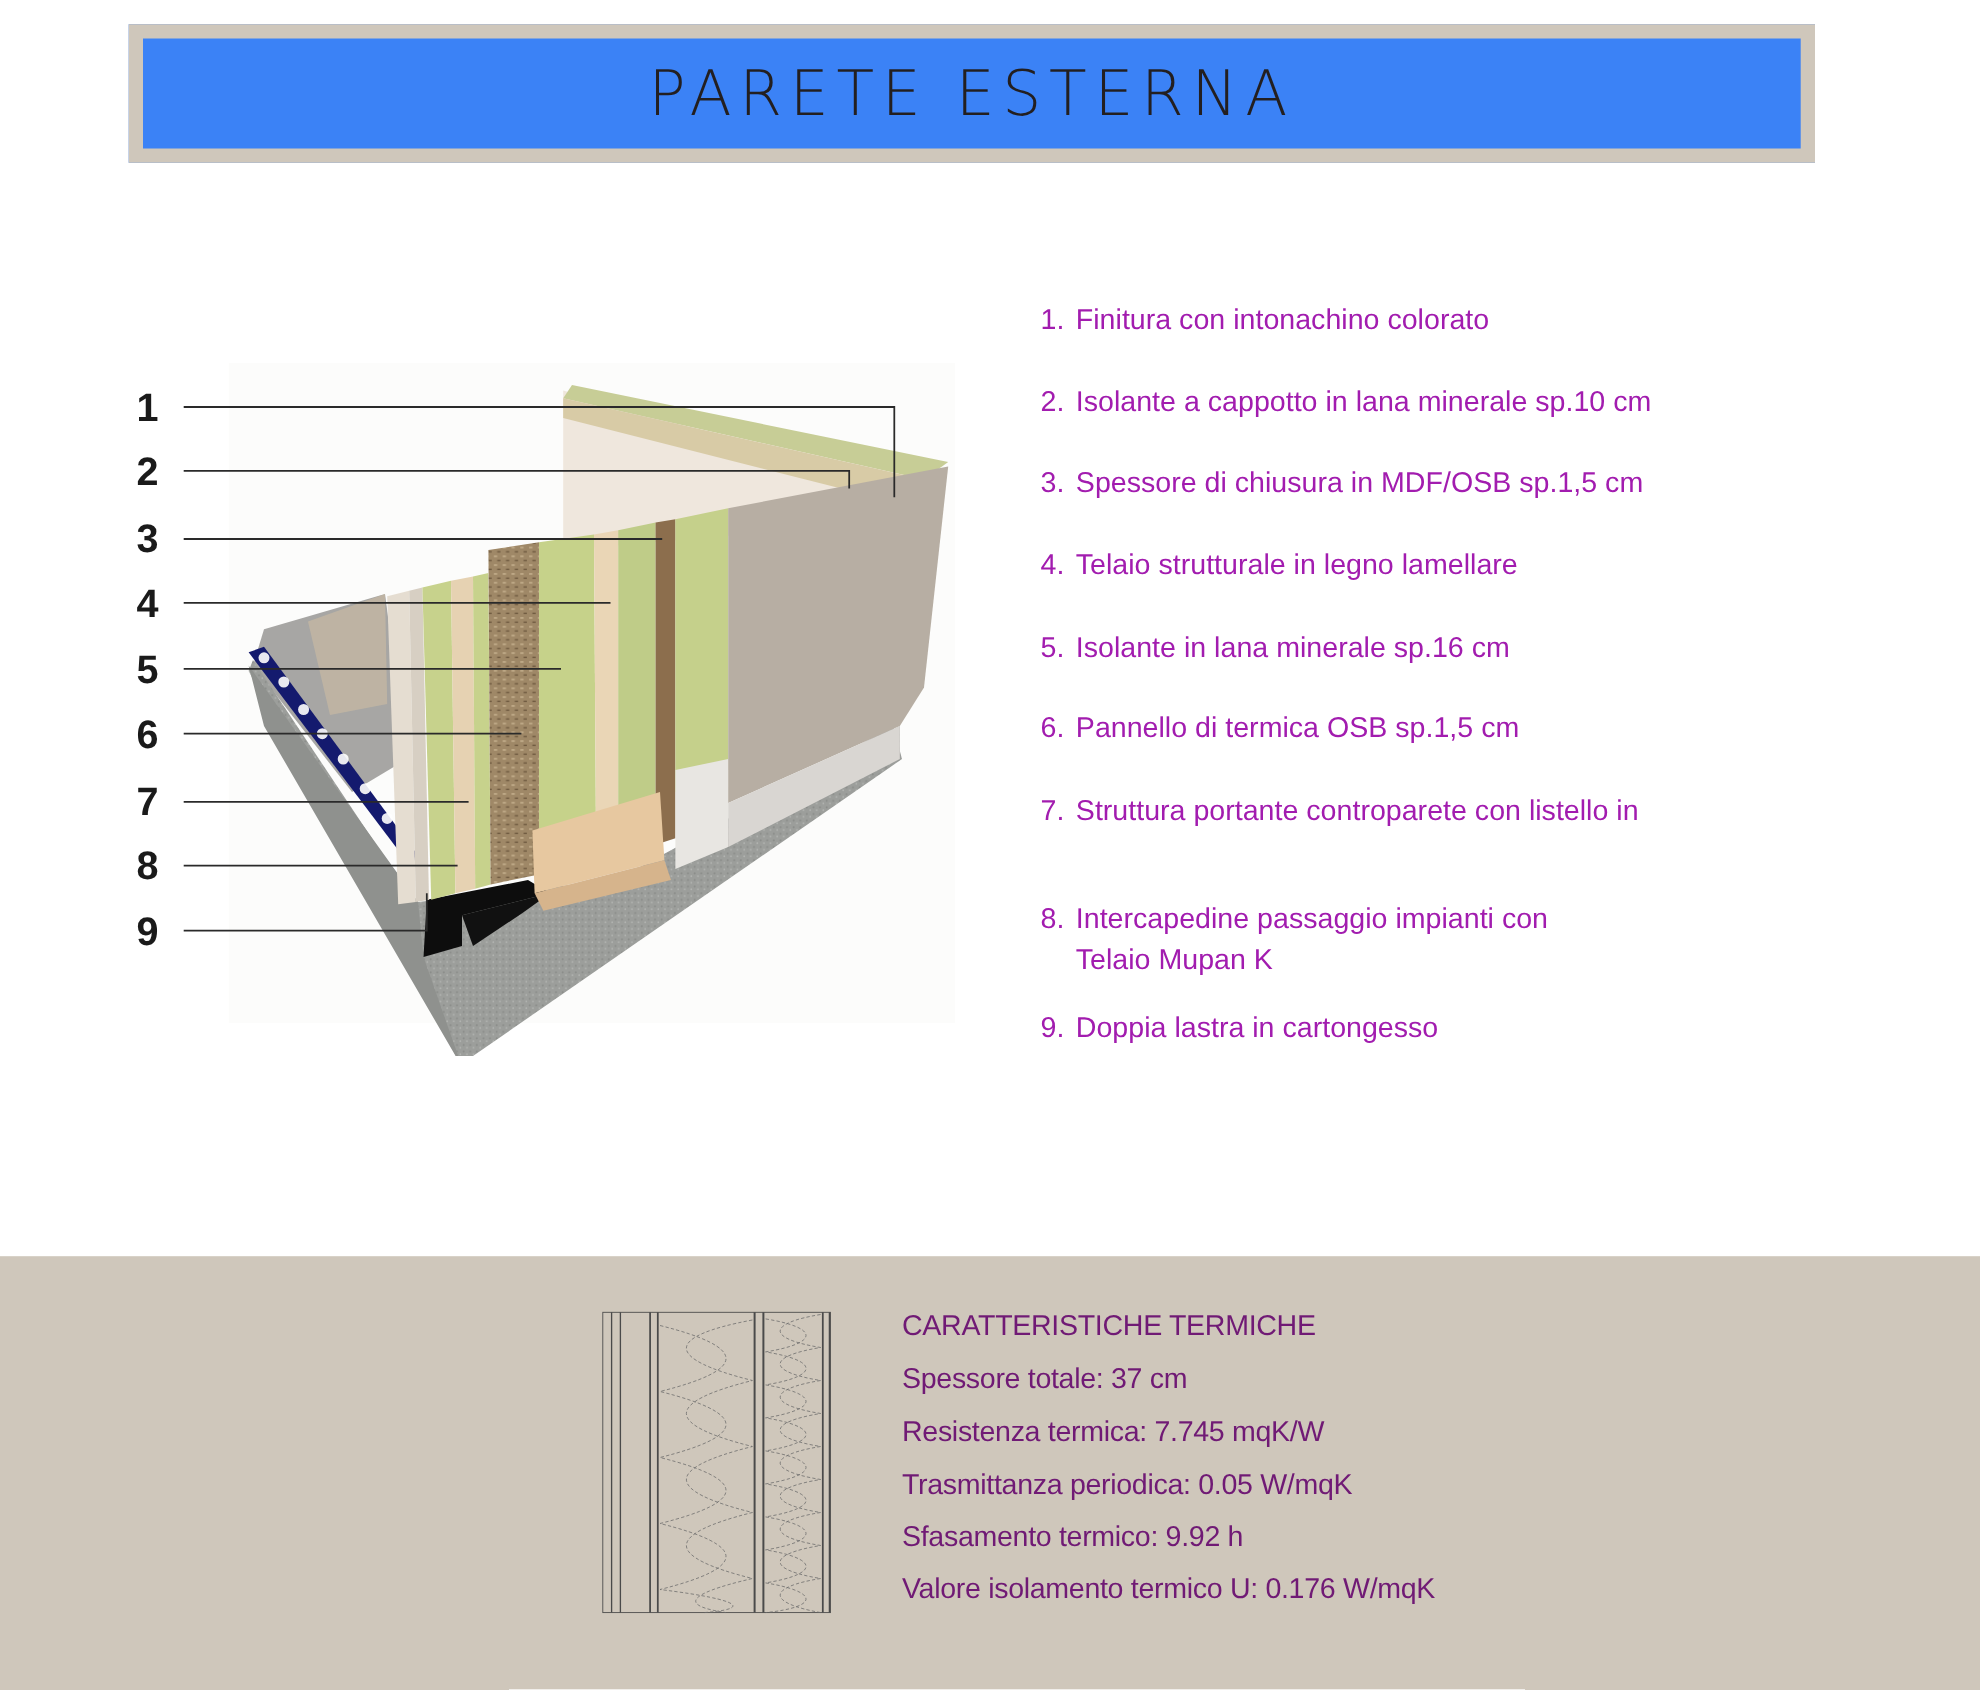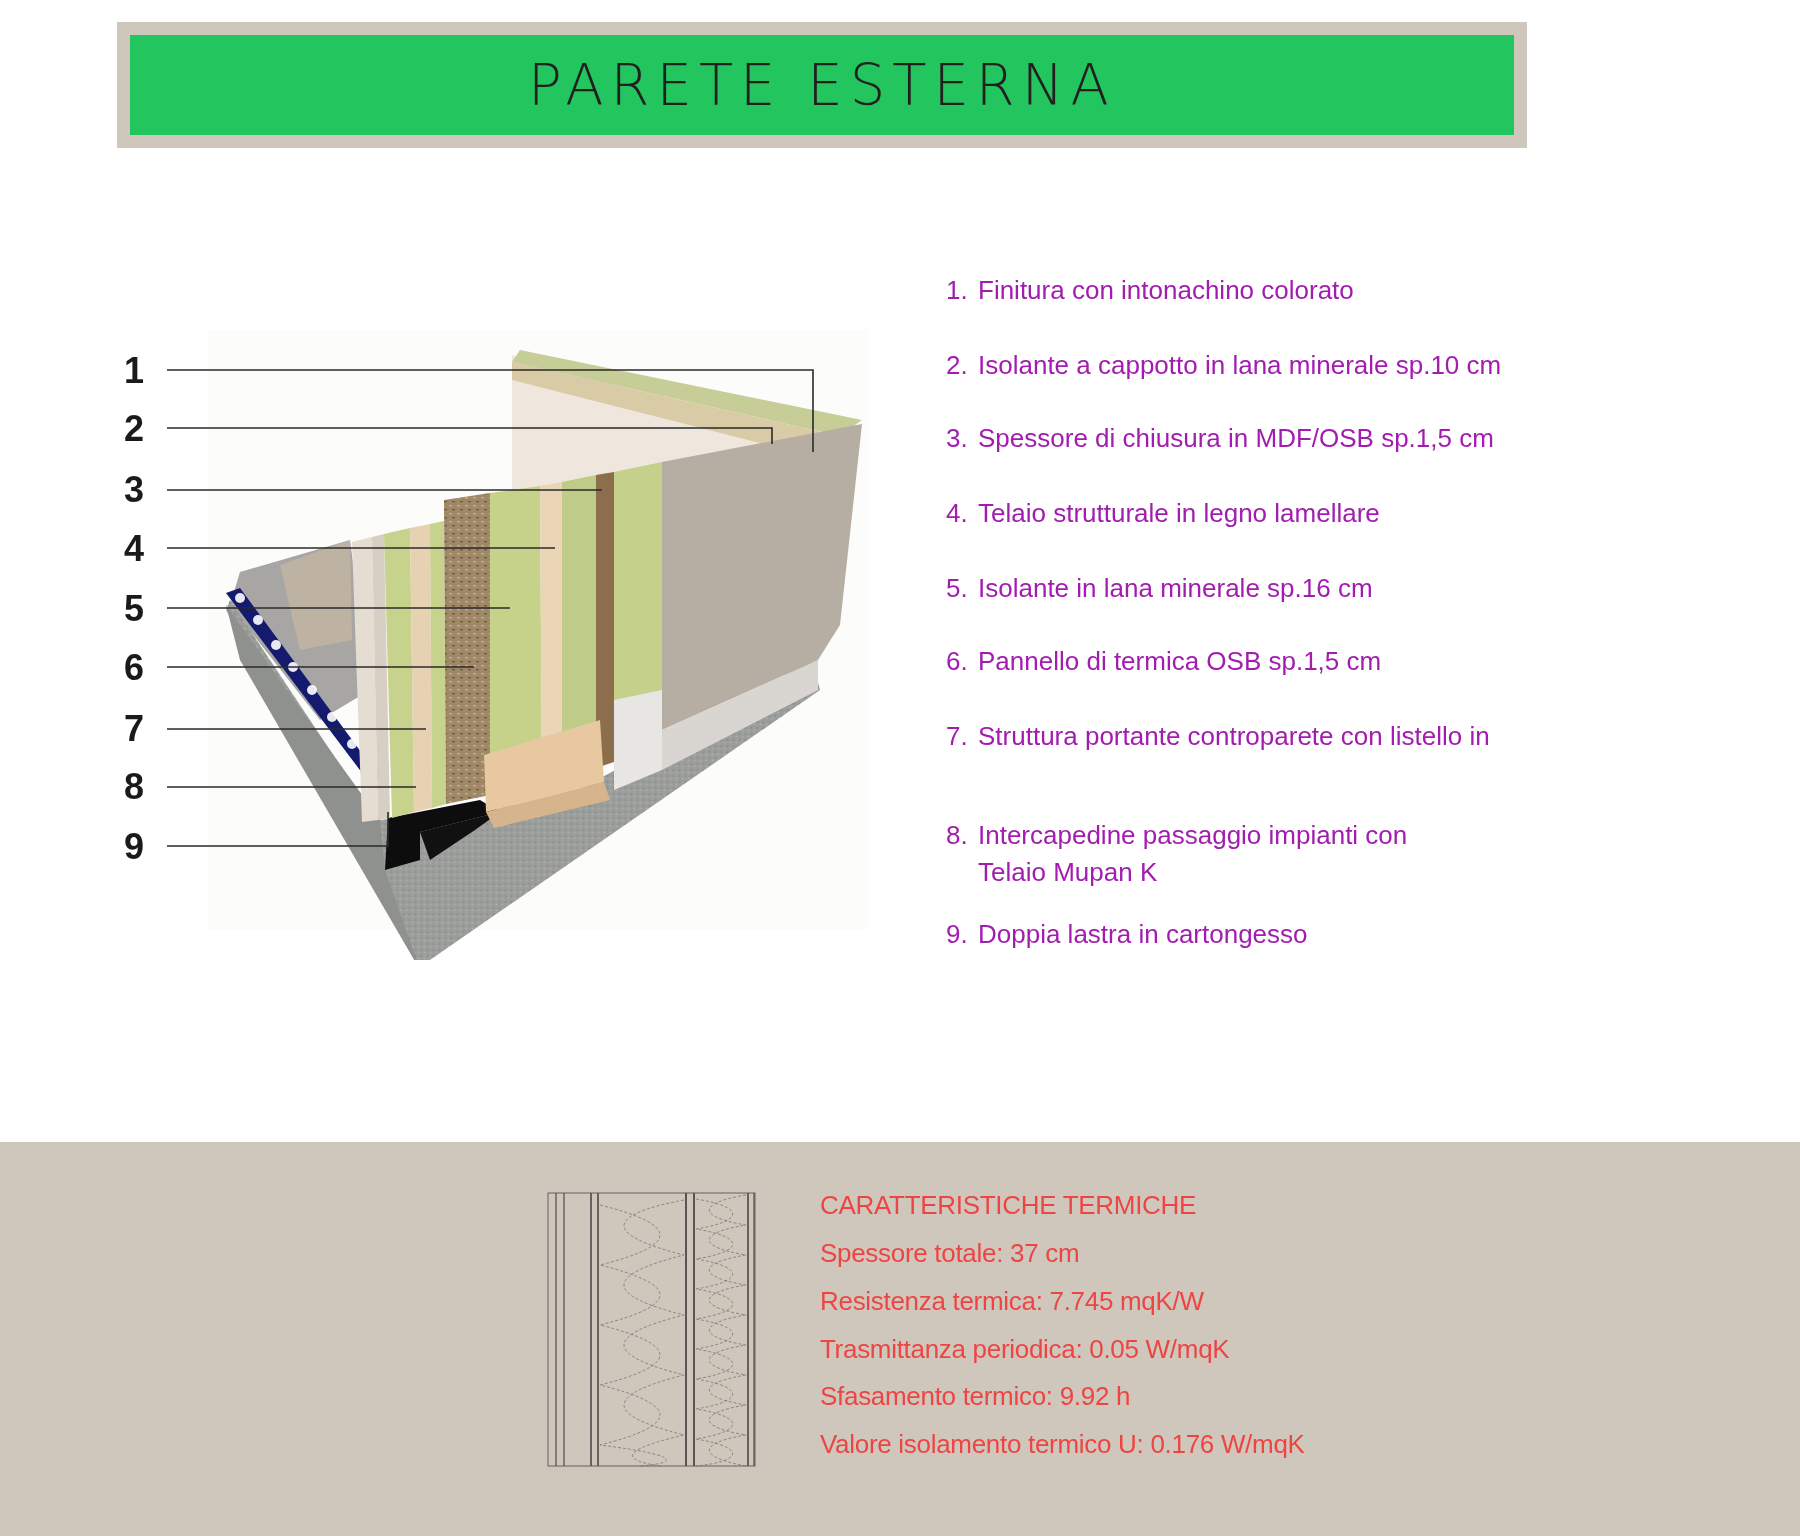--- a/index.html
+++ b/index.html
@@ -3,22 +3,22 @@
 <meta charset="utf-8">
 <style>
   html, body { margin: 0; padding: 0; }
   body {
     width: 1800px; height: 1536px; position: relative; overflow: hidden;
     background: #ffffff;
     font-family: "Liberation Sans", sans-serif;
     color: #1e1e1e;
   }
   .title-frame {
-    position: absolute; left: 117px; top: 22px; width: 1410px; height: 126px;
-    box-sizing: border-box; border: 13px solid #cfc7bb; background: #22c55e;
+    position: absolute; left: 117px; top: 22px; width: 1533px; height: 126px;
+    box-sizing: border-box; border: 13px solid #cfc7bb; background: #3b82f6;
   }
   .title {
     position: absolute; left: 0; right: 0; top: 0; bottom: 0;
     display: flex; align-items: center; justify-content: center;
     font-family: "DejaVu Sans", sans-serif; font-weight: 200;
     font-size: 56px; letter-spacing: 7px; color: #231f20;
     transform: scaleY(1.02);
   }
   .diagram { position: absolute; left: 0; top: 0; }
   .num {
@@ -32,21 +32,21 @@
   }
   .legend-item .n { display: inline-block; width: 32px; }
   .legend-item .cont { display: block; padding-left: 32px; }
   .band {
     position: absolute; left: 0; top: 1142px; width: 1800px; height: 394px;
     background: #cfc7bb;
   }
   .thermal { position: absolute; left: 820px; top: 0; }
   .thermal-row {
     position: absolute; left: 0; white-space: nowrap; font-size: 26px; line-height: 30px;
-    color: #ef4444; letter-spacing: -0.3px;
+    color: #701a75; letter-spacing: -0.3px;
   }
   .section-svg { position: absolute; left: 540px; top: 1185px; }
 </style>
 </head>
 <body>
 
 <div class="title-frame">
   <div class="title">PARETE ESTERNA</div>
 </div>
 

